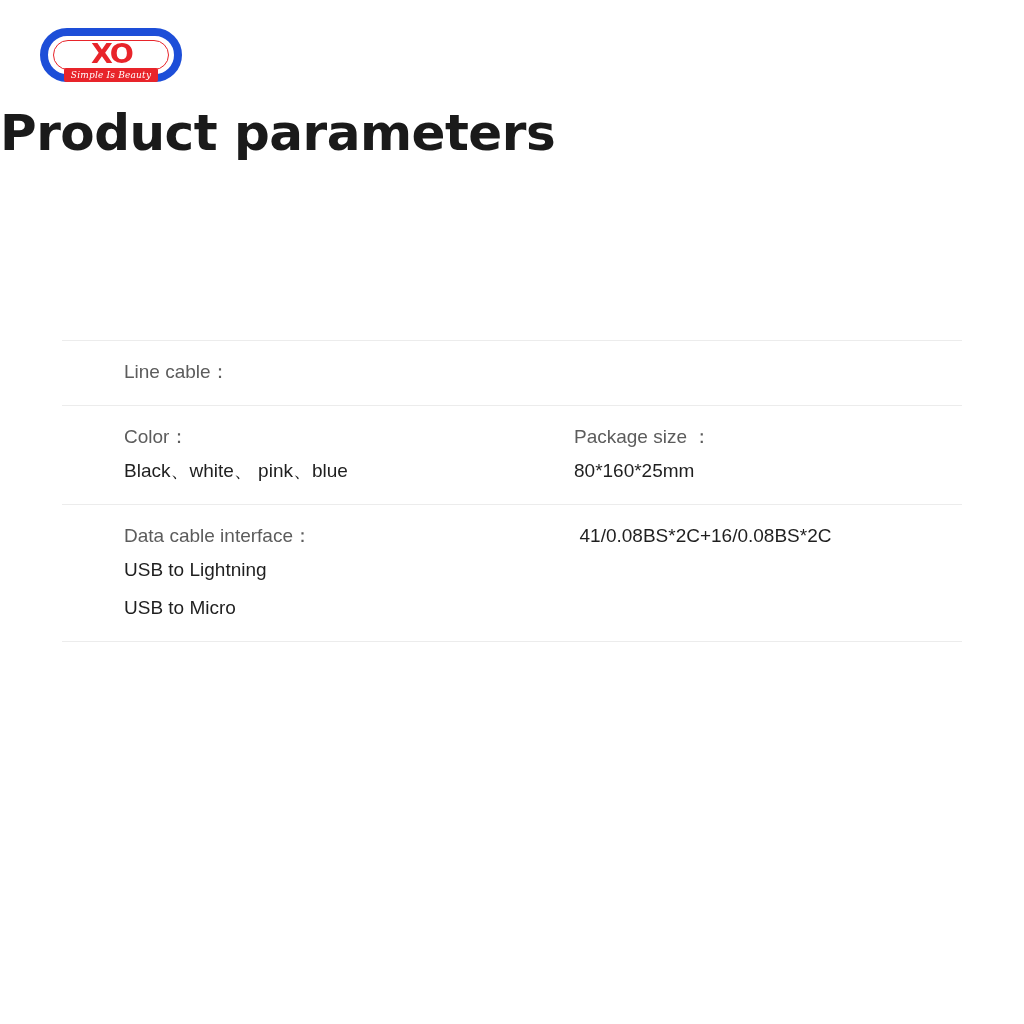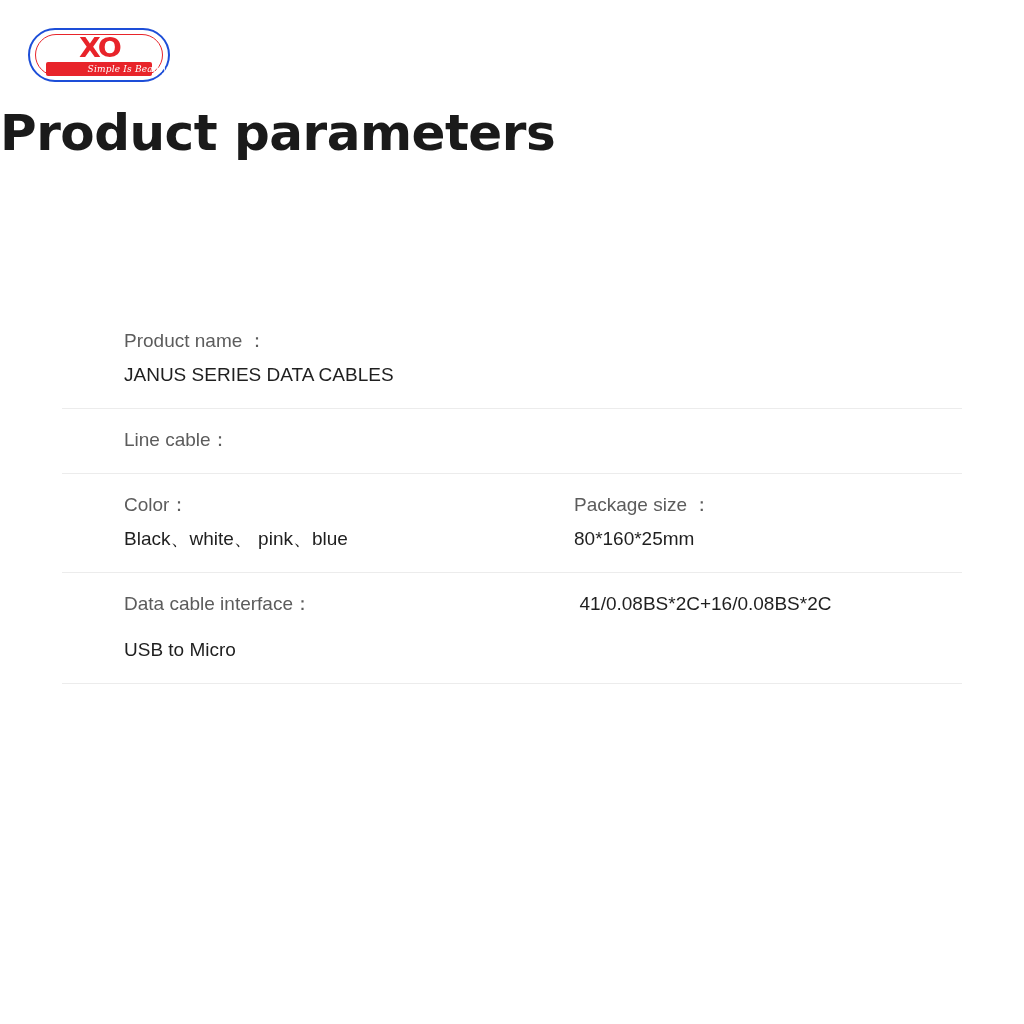--- a/index.html
+++ b/index.html
@@ -11,25 +11,25 @@
     height: 1024px;
     background: #ffffff;
     font-family: "Liberation Sans", sans-serif;
     position: relative;
     overflow: hidden;
   }
 
   
   .logo {
     position: absolute;
-    left: 28px;
+    left: 40px;
     top: 28px;
     width: 142px;
     height: 54px;
-    border: 2px solid #1d4ed8;
+    border: 8px solid #1d4ed8;
     border-radius: 27px;
     box-sizing: border-box;
     background: #ffffff;
   }
   .logo-inner {
     position: absolute;
     left: 5px;
     top: 4px;
     right: 5px;
     bottom: 4px;
@@ -63,21 +63,21 @@
     background: #e8242a;
     border-radius: 2px;
   }
   .logo-tagline {
     position: absolute;
     left: 0;
     right: 0;
     top: 32px;
     height: 14px;
     line-height: 14px;
-    text-align: right;
+    text-align: center;
     font-family: "DejaVu Serif", serif;
     font-style: italic;
     font-size: 9px;
     color: #ffffff;
     letter-spacing: 0.2px;
   }
 
   
   .page-title {
     position: absolute;
@@ -119,45 +119,41 @@
     line-height: 34px;
     white-space: pre;
   }
   .spec-value {
     font-size: 19px;
     color: #1f1f1f;
     line-height: 34px;
     white-space: pre;
   }
   .spec-value.second-line {
-    margin-top: 12px;
+    margin-top: 4px;
   }
 </style>
 </head>
 <body>
 
 <div class="logo">
   <div class="logo-inner"></div>
   <div class="logo-mark">
     <span class="x-part">XO</span>
   </div>
   <div class="logo-bar"></div>
   <div class="logo-tagline">Simple Is Beauty</div>
 </div>
 
 <div class="page-title">Product parameters</div>
 
 <div class="spec-table">
 
 
   <div class="spec-row">
-    <div class="spec-cell">
-      <div class="spec-label">Product name ：</div>
-      <div class="spec-value">JANUS SERIES DATA CABLES</div>
-    </div>
   </div>
 
   <div class="spec-row">
     <div class="spec-cell">
       <div class="spec-label">Line cable：</div>
     </div>
   </div>
 
   <div class="spec-row">
     <div class="spec-cell">
@@ -166,20 +162,21 @@
     </div>
     <div class="spec-cell">
       <div class="spec-label">Package size ：</div>
       <div class="spec-value">80*160*25mm</div>
     </div>
   </div>
 
   <div class="spec-row">
     <div class="spec-cell">
       <div class="spec-label">Data cable interface：</div>
+      <div class="spec-value">USB to Lightning</div>
       <div class="spec-value second-line">USB to Micro</div>
     </div>
     <div class="spec-cell">
       <div class="spec-value">41/0.08BS*2C+16/0.08BS*2C</div>
     </div>
   </div>
 
 </div>
 
 </body></html>

